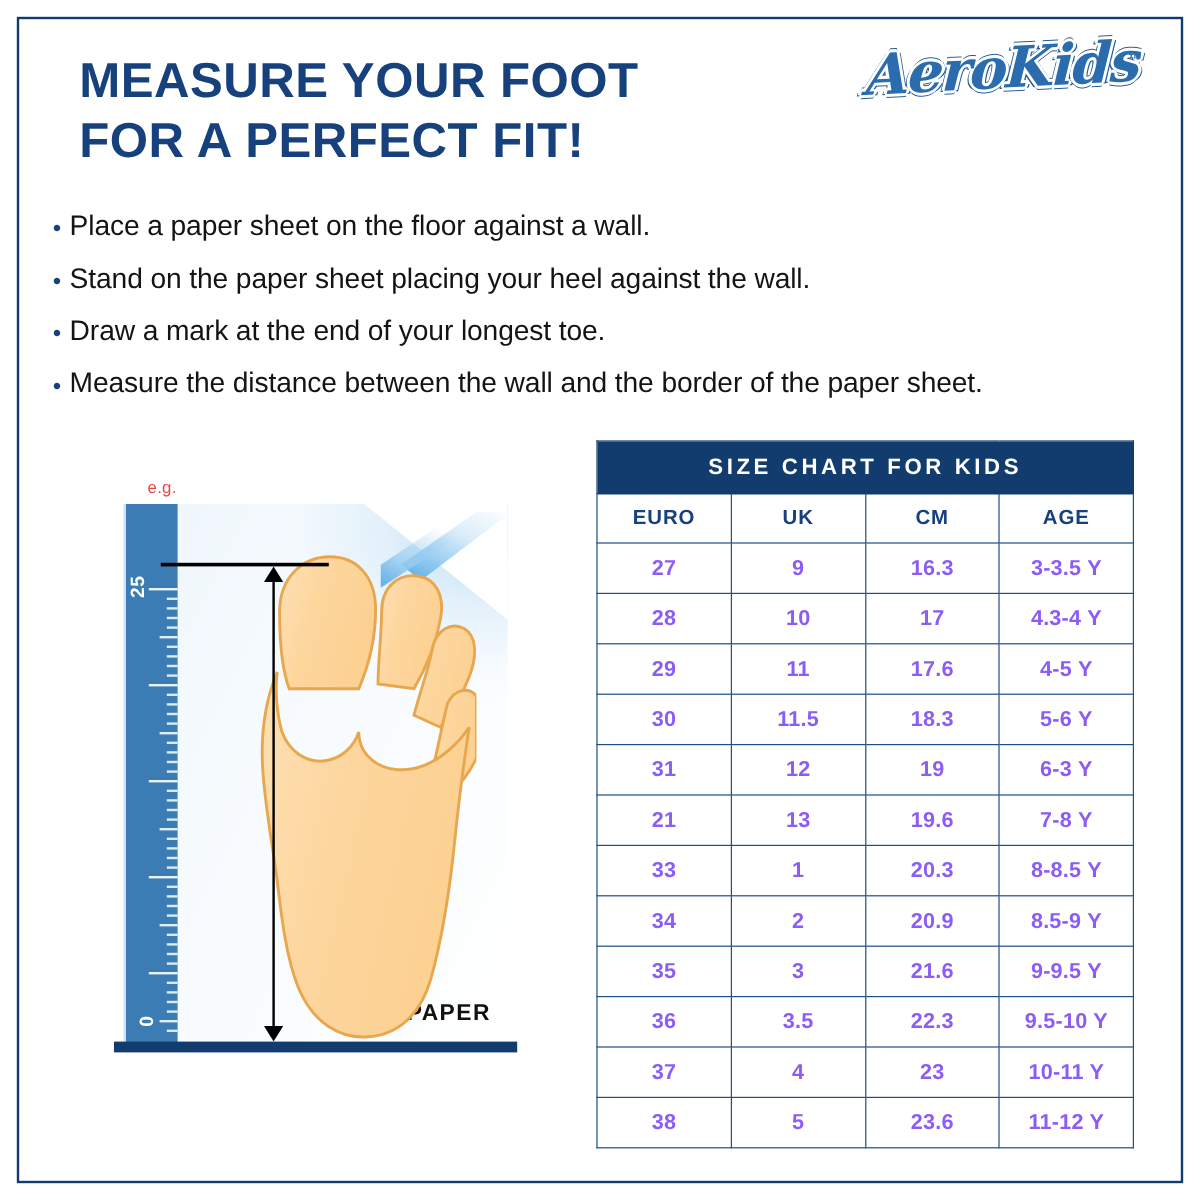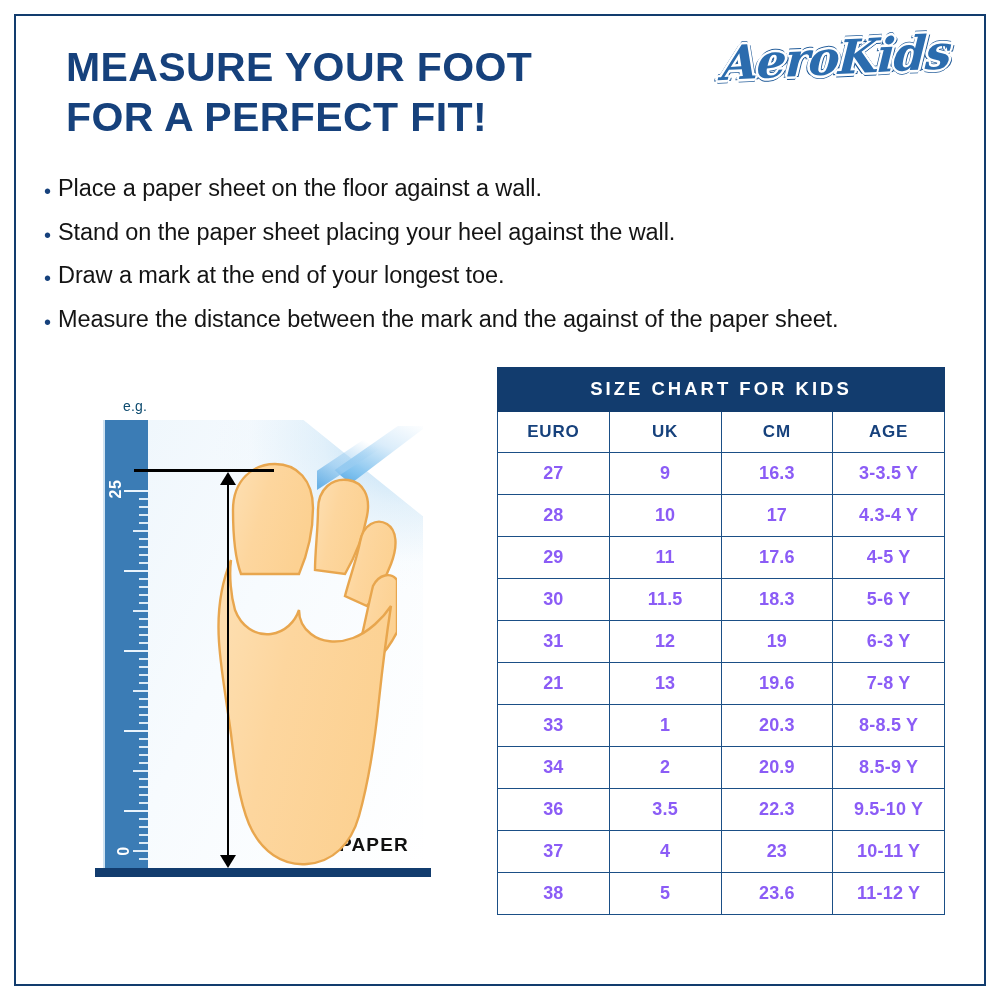--- a/index.html
+++ b/index.html
@@ -118,21 +118,21 @@
     left: 95px;
     top: 398px;
     width: 340px;
     height: 512px;
   }
   #eg-label {
     position: absolute;
     left: 28px;
     top: 0px;
     font-size: 14px;
-    color: #0c4a6e;
+    color: #ef4444;
     letter-spacing: 0.2px;
   }
   
   #paper {
     position: absolute;
     left: 8px;
     top: 22px;
     width: 320px;
     height: 450px;
     background:
@@ -377,21 +377,21 @@
     <div class="bullet-row">
       <span class="dot">•</span>
       <span class="txt">Stand on the paper sheet placing your heel against the wall.</span>
     </div>
     <div class="bullet-row">
       <span class="dot">•</span>
       <span class="txt">Draw a mark at the end of your longest toe.</span>
     </div>
     <div class="bullet-row">
       <span class="dot">•</span>
-      <span class="txt">Measure the distance between the mark and the against of the paper sheet.</span>
+      <span class="txt">Measure the distance between the wall and the border of the paper sheet.</span>
     </div>
   </div>
 
   <div id="diagram">
 
     <div id="eg-label">e.g.</div>
 
     <div id="paper">
       <div id="curl">
         <div class="cut"></div>
@@ -554,20 +554,26 @@
           <td>20.3</td>
           <td>8-8.5 Y</td>
         </tr>
         <tr>
           <td>34</td>
           <td>2</td>
           <td>20.9</td>
           <td>8.5-9 Y</td>
         </tr>
         <tr>
+          <td>35</td>
+          <td>3</td>
+          <td>21.6</td>
+          <td>9-9.5 Y</td>
+        </tr>
+        <tr>
           <td>36</td>
           <td>3.5</td>
           <td>22.3</td>
           <td>9.5-10 Y</td>
         </tr>
         <tr>
           <td>37</td>
           <td>4</td>
           <td>23</td>
           <td>10-11 Y</td>

